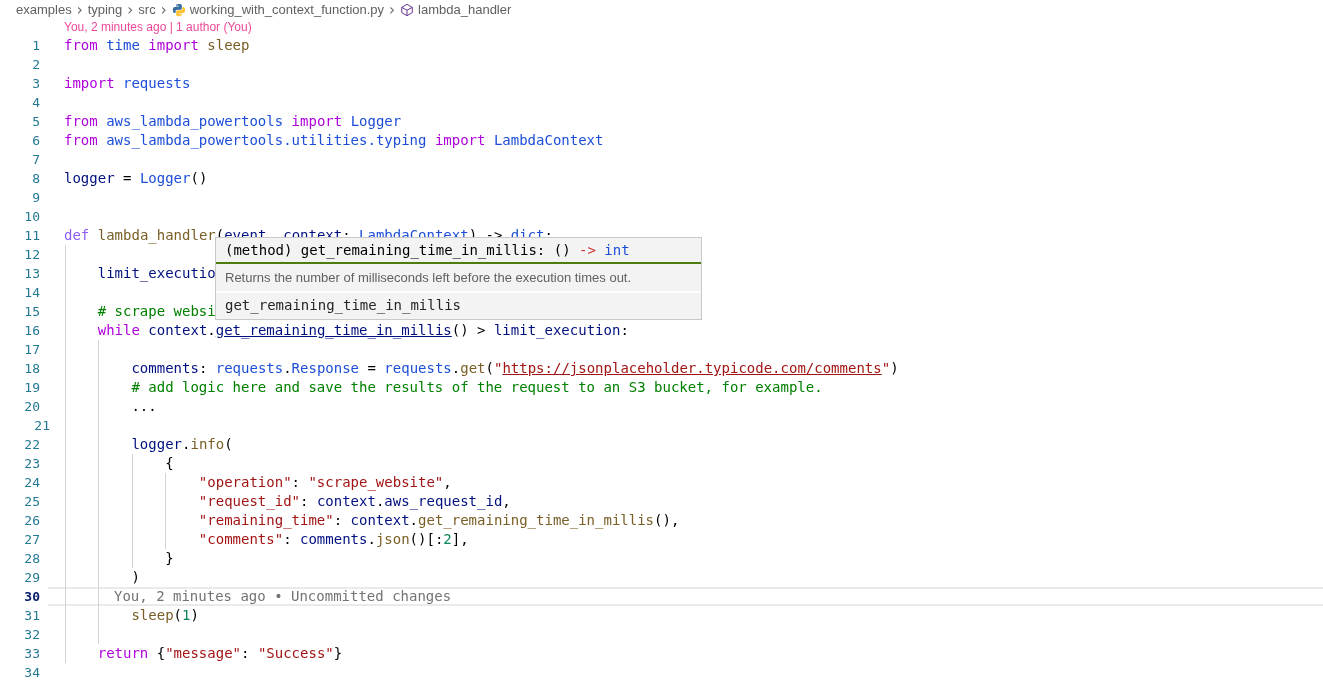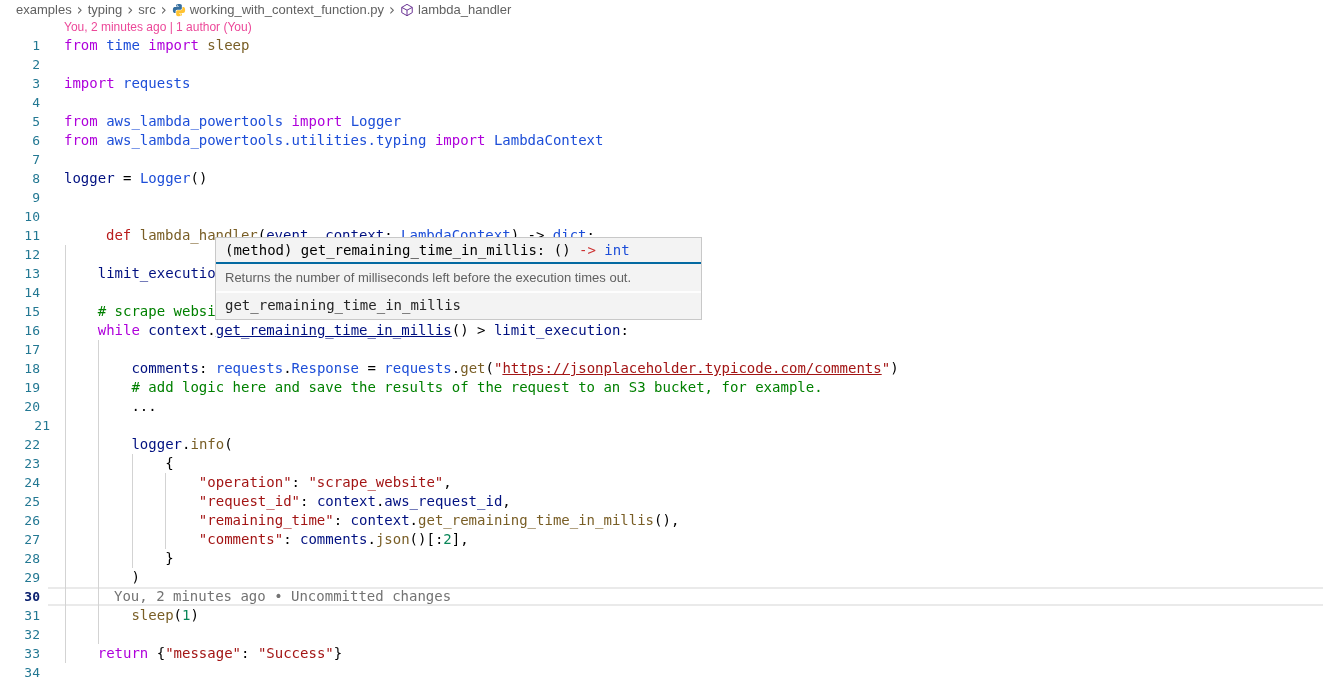--- a/index.html
+++ b/index.html
@@ -22,21 +22,21 @@
     font-size:12px;color:#ec4899;cursor:pointer;z-index:2;
   }
   
   .row{position:absolute;left:0;width:1323px;height:19px;line-height:19px;font-size:14px;white-space:pre;z-index:1;}
   .ln{position:absolute;left:0;top:0;width:40px;text-align:right;color:#237893;font-size:13px;cursor:pointer;}
   .ln.active{color:#0B216F;font-weight:bold;}
   .code{position:absolute;left:64px;top:0;white-space:pre;}
   .blame{position:absolute;left:114px;top:0;color:#737373;}
   
   .tk-kw{color:#AF00DB;}
-  .tk-df{color:#b91c1c;margin-left:42px;}
+  .tk-df{color:#8b5cf6;}
   .tk-cls{color:#1d4ed8;}
   .tk-fn{color:#795E26;}
   .tk-vr{color:#001080;}
   .tk-st{color:#A31515;}
   .tk-stl{color:#A31515;text-decoration:underline;cursor:pointer;}
   .tk-nm{color:#098658;}
   .tk-cm{color:#008000;}
   .tk-pl{color:#000000;}
   .tk-lnk{color:#001080;text-decoration:underline;cursor:pointer;}
   .tk-ar{color:#CD3131;}
@@ -47,21 +47,21 @@
     position:absolute;left:48px;right:0;top:587px;height:19px;box-sizing:border-box;
     border-top:2px solid #eaeaea;border-bottom:2px solid #eaeaea;z-index:0;
   }
   
   .hover{
     position:absolute;left:215px;top:237px;width:487px;background:#f3f3f3;
     border:1px solid #c8c8c8;box-sizing:border-box;z-index:5;
   }
   .hover-sig{padding:3px 9px 2px 9px;font-size:14px;line-height:19px;white-space:pre;color:#000000;}
   .hover-desc{
-    padding:5px 9px;border-top:2px solid #0369a1;border-bottom:2px solid #fdfdfd;
+    padding:5px 9px;border-top:2px solid #4d7c0f;border-bottom:2px solid #fdfdfd;
     font-family:"Liberation Sans",sans-serif;font-size:13px;line-height:17px;color:#616161;
   }
   .hover-footer{padding:3px 9px 4px 9px;font-size:14px;line-height:19px;color:#262626;white-space:pre;}
 </style>
 </head>
 <body>
 
 <div class="breadcrumb">
   <span class="crumb">
       <span>examples</span>

